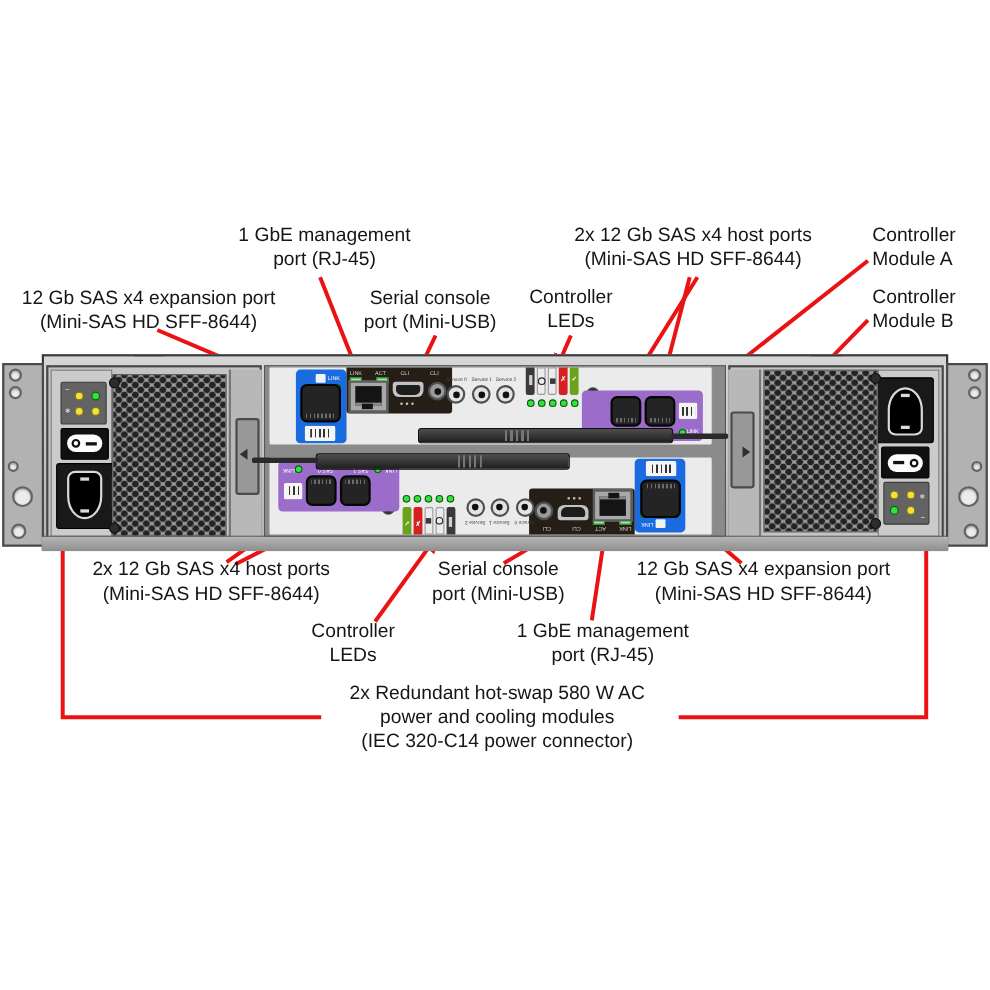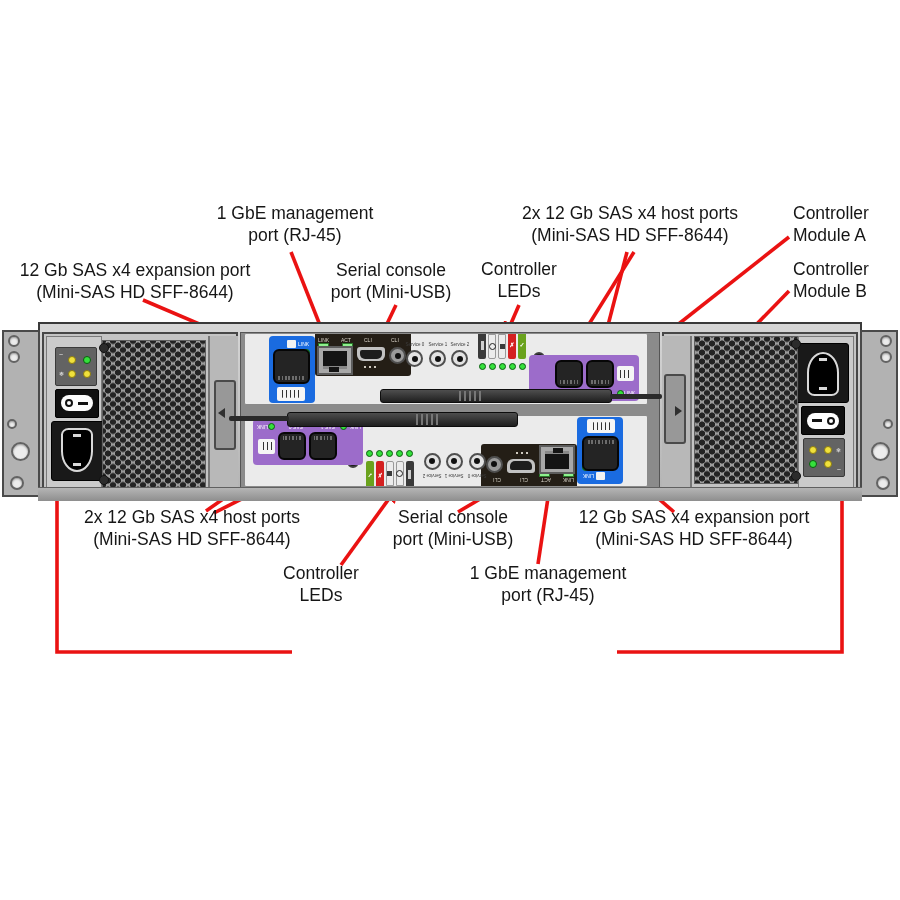--- a/index.html
+++ b/index.html
@@ -177,20 +177,25 @@
     <div>(Mini-SAS HD SFF-8644)</div>
   </div>
   <div class="lbl" style="left:271px;top:562px;width:100px;">
     <div>Controller</div>
     <div>LEDs</div>
   </div>
   <div class="lbl" style="left:438px;top:562px;width:220px;">
     <div>1 GbE management</div>
     <div>port (RJ-45)</div>
   </div>
+  <div class="lbl" style="left:272px;top:618px;width:360px;">
+    <div>2x Redundant hot-swap 580 W AC</div>
+    <div>power and cooling modules</div>
+    <div>(IEC 320-C14 power connector)</div>
+  </div>
 
   <div class="top-rail"></div>
   <div class="rail-tab" style="left:122px;top:324px;"></div>
   <div class="rail-tab" style="left:737px;top:324px;"></div>
   <div class="chassis-body"></div>
 
   <div class="ear" style="left:2px;">
     <div class="hole" style="left:4px;top:3px;width:12px;height:12px;"></div>
     <div class="hole" style="left:4px;top:19px;width:12px;height:12px;"></div>
     <div class="hole" style="left:3px;top:87px;width:10px;height:10px;"></div>

